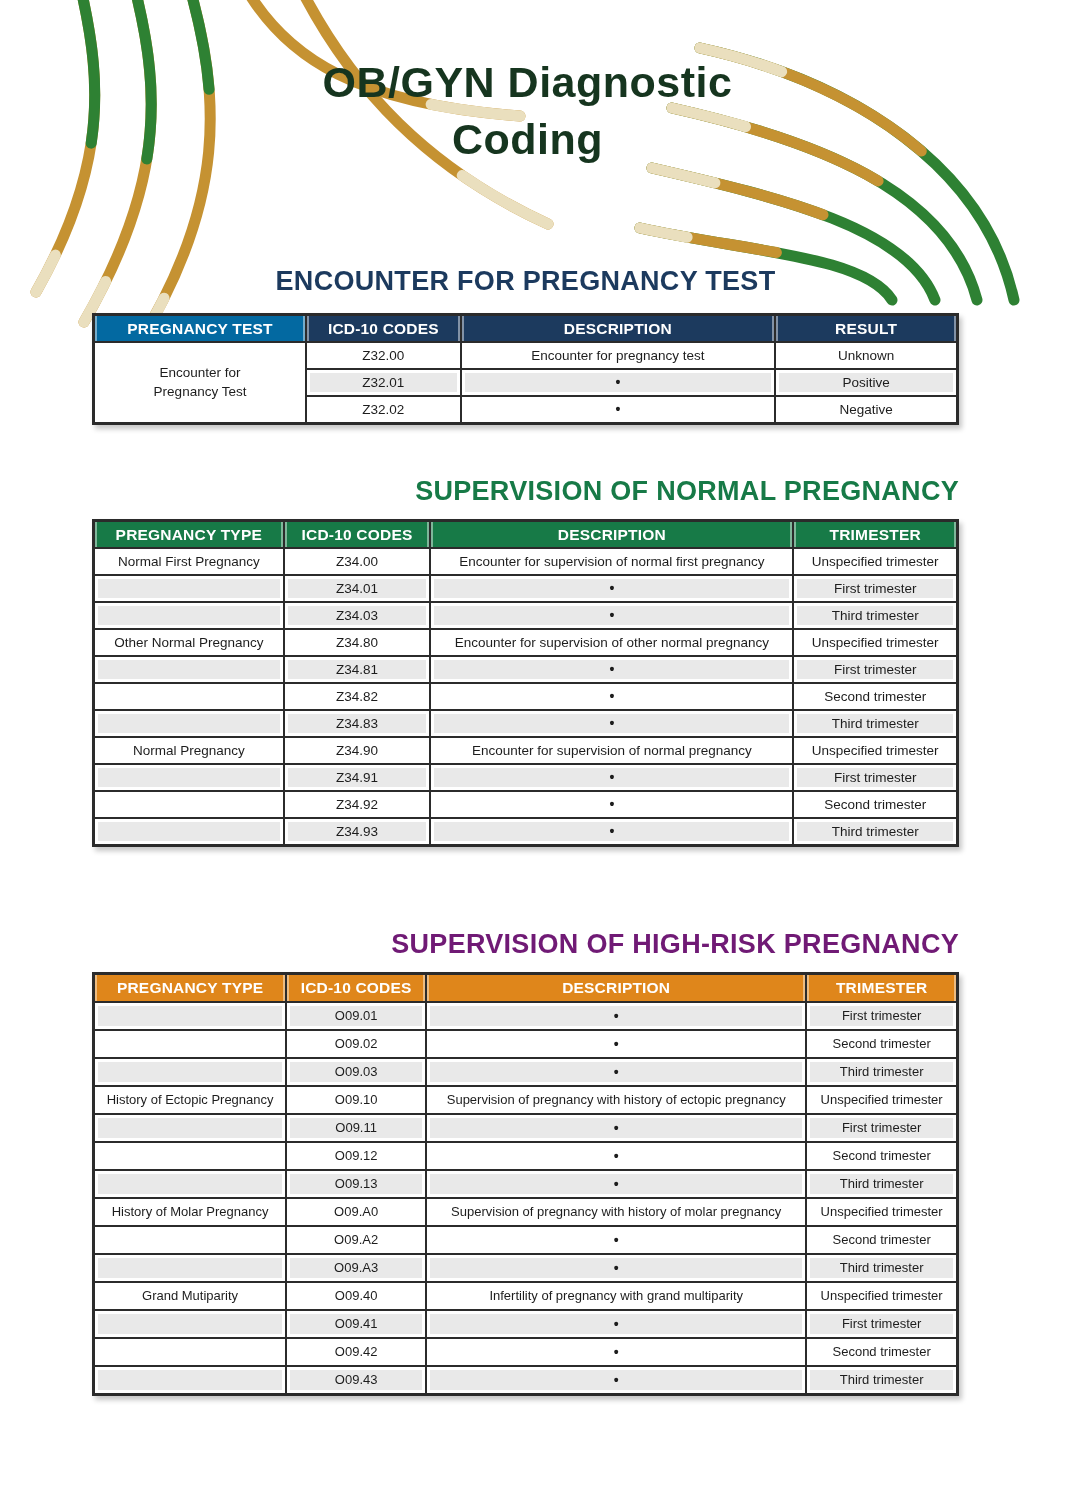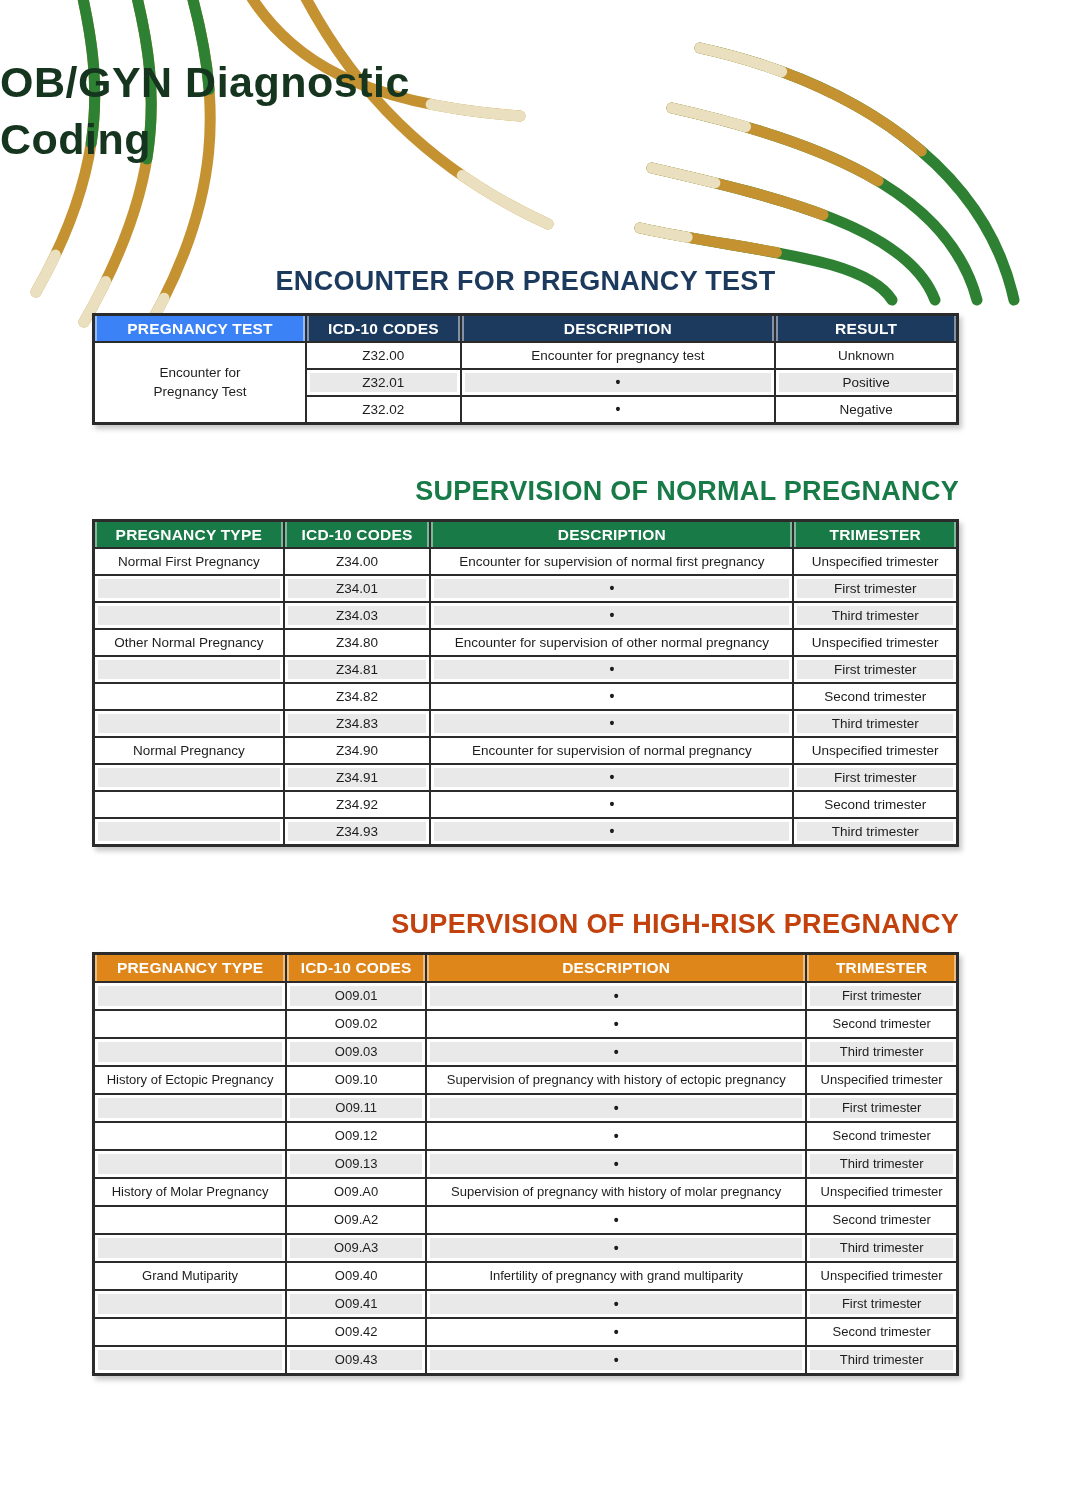--- a/index.html
+++ b/index.html
@@ -4,21 +4,21 @@
 <style>
   html,body{margin:0;padding:0;background:#fff;}
   .page{
     position:relative;width:1067px;height:1500px;margin:0 auto;
     background:#fff;overflow:hidden;
     font-family:"Liberation Sans","DejaVu Sans",sans-serif;
   }
   .decor{position:absolute;top:0;left:0;z-index:0;}
   .title{
     position:absolute;top:54px;left:0;right:12px;z-index:2;
-    font-weight:bold;font-size:43px;line-height:1.32;
+    text-align:center;font-weight:bold;font-size:43px;line-height:1.32;
     color:#16351f;letter-spacing:.5px;
   }
   .sec{position:absolute;left:92px;width:867px;z-index:2;}
   .sec1{top:266px;}
   .sec2{top:476px;}
   .sec3{top:909px;}
   .sec h2{
     margin:0 0 16px 0;text-align:center;
     font-size:27px;font-weight:bold;letter-spacing:.3px;line-height:31px;
   }
@@ -99,21 +99,21 @@
     <h2 style="color: rgb(28, 58, 94);">ENCOUNTER FOR PREGNANCY TEST</h2>
     <table>
       <colgroup>
         <col style="width:24.6%">
           <col style="width:17.9%">
           <col style="width:36.4%">
           <col style="width:21.1%">
       </colgroup>
     <thead>
           <tr>
-            <th style="background: #3b82f6;">PREGNANCY TEST</th>
+            <th style="background: #0369a1;">PREGNANCY TEST</th>
             <th style="background: rgb(28, 58, 94);">ICD-10 CODES</th>
             <th style="background: rgb(28, 58, 94);">DESCRIPTION</th>
             <th style="background: rgb(28, 58, 94);">RESULT</th>
           </tr>
         </thead>
         <tbody>
           <tr>
             <td rowspan="3" class="merged"><span>Encounter for Pregnancy Test</span></td>
             <td>Z32.00</td>
             <td>Encounter for pregnancy test</td>
@@ -215,21 +215,21 @@
             <td></td>
             <td>Z34.93</td>
             <td class="bullet">•</td>
             <td>Third trimester</td>
           </tr>
         </tbody>
       </table>
   </section>
 
   <section class="sec sec3">
-    <h2 style="color: #c2410c;">SUPERVISION OF HIGH-RISK PREGNANCY</h2>
+    <h2 style="color: #701a75; margin-top: 20px;">SUPERVISION OF HIGH-RISK PREGNANCY</h2>
     <table>
       <colgroup>
         <col style="width:22.3%">
           <col style="width:16.2%">
           <col style="width:44%">
           <col style="width:17.5%">
       </colgroup>
     <thead>
           <tr>
             <th style="background: rgb(223, 134, 27);">PREGNANCY TYPE</th>

